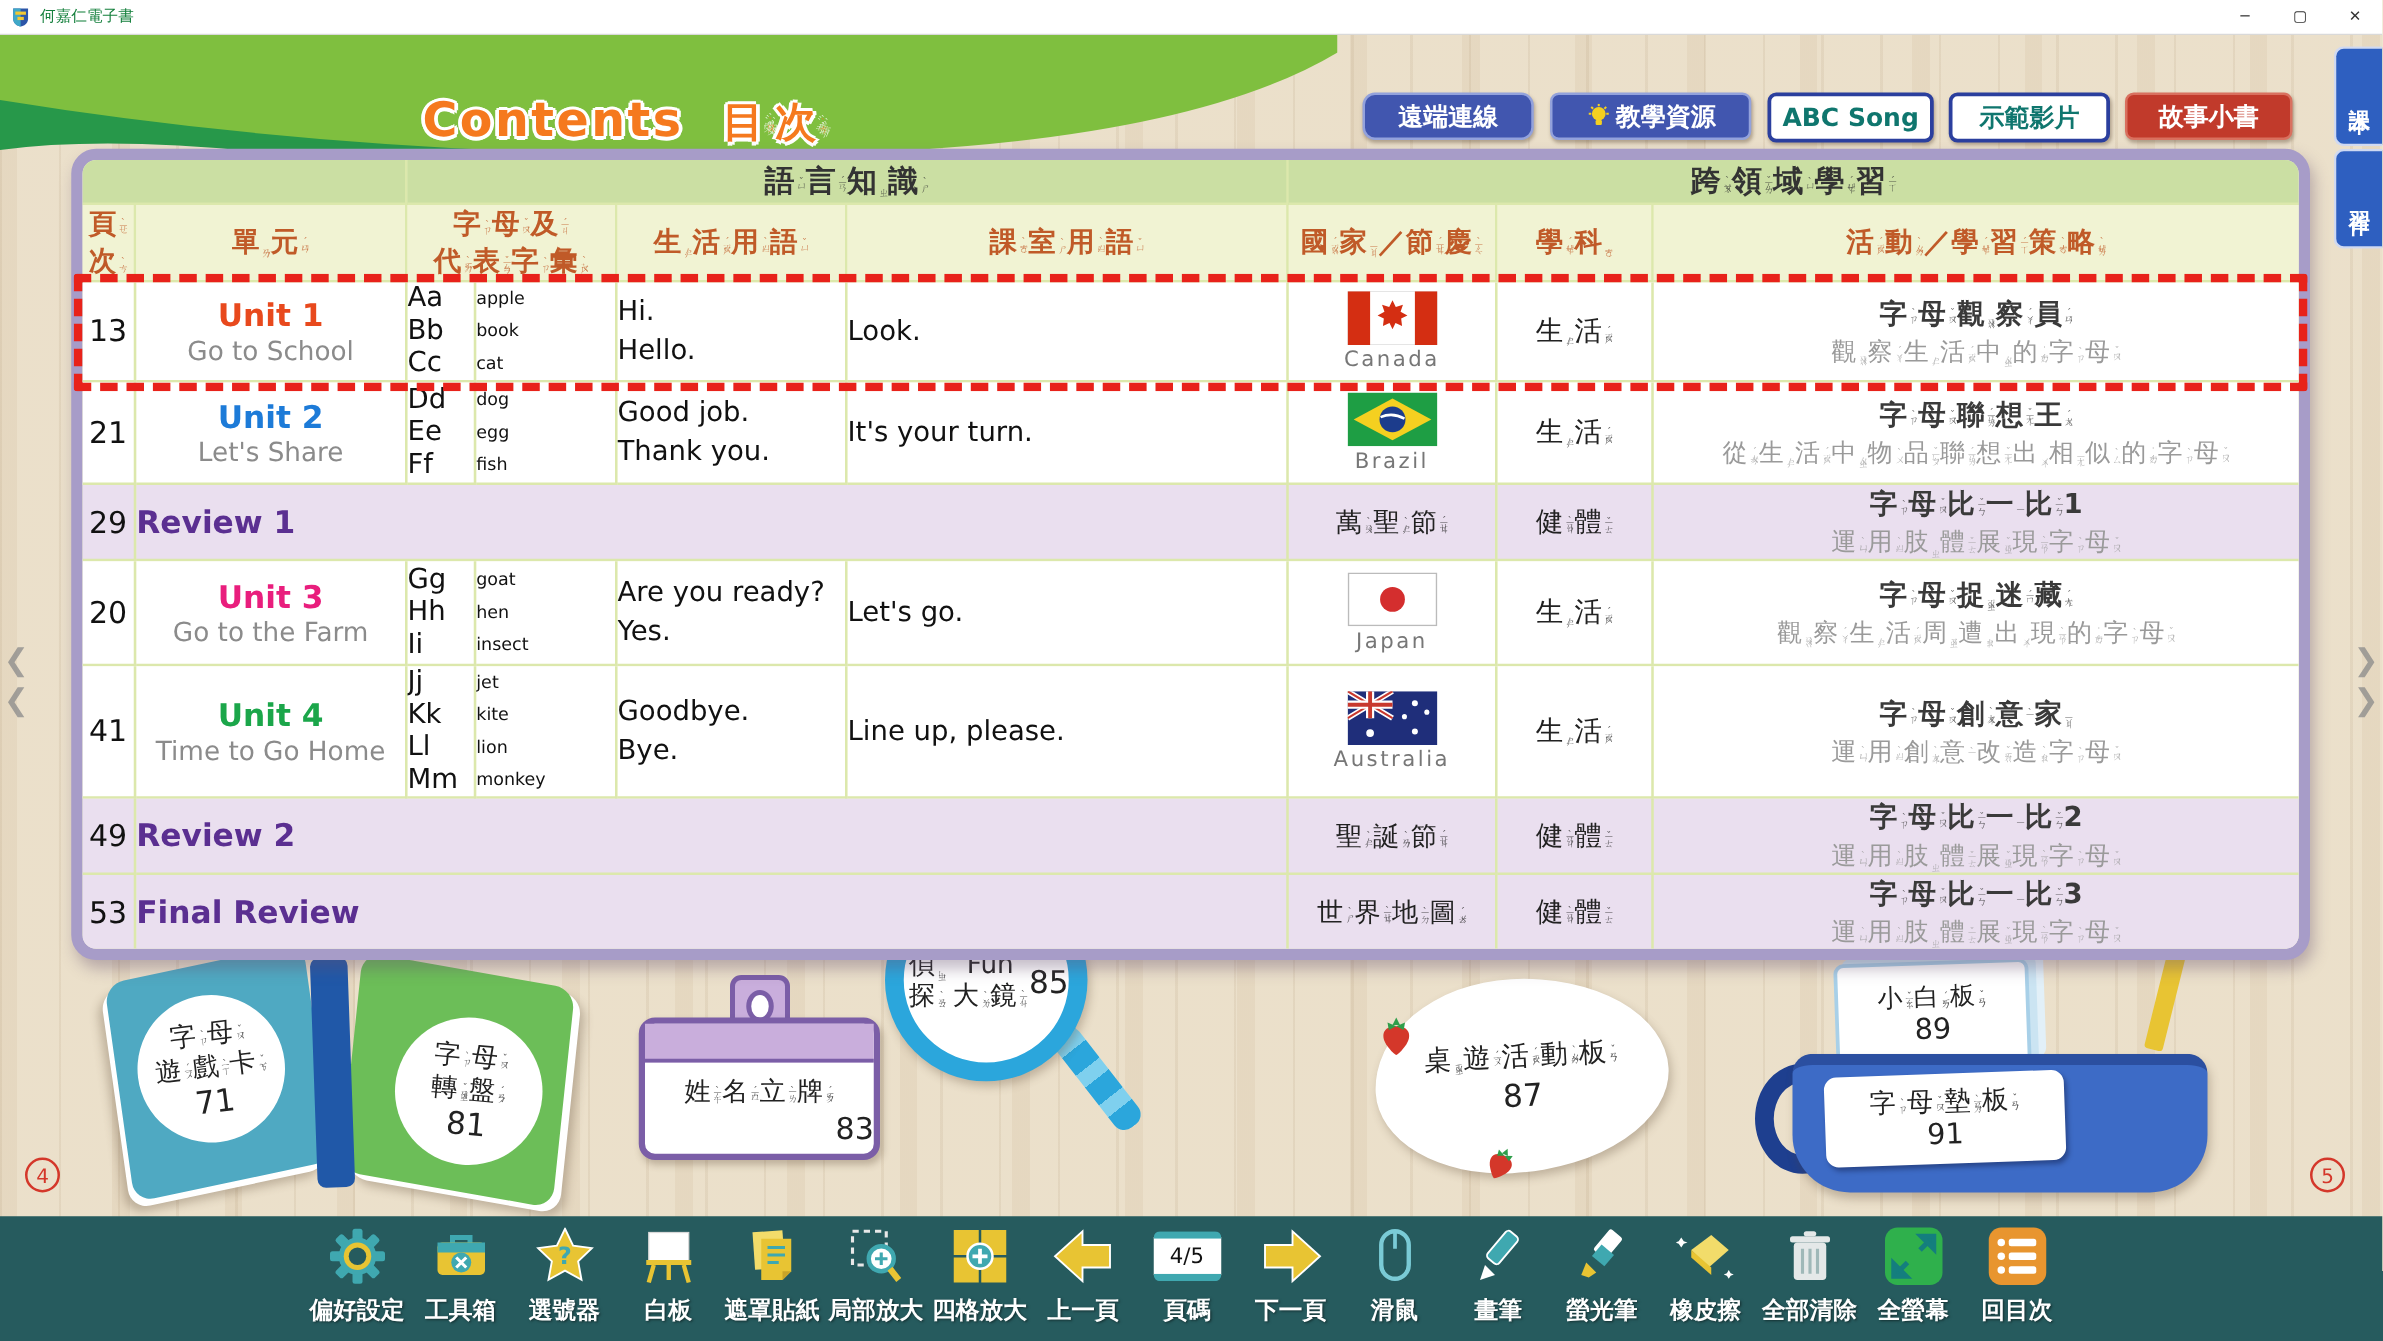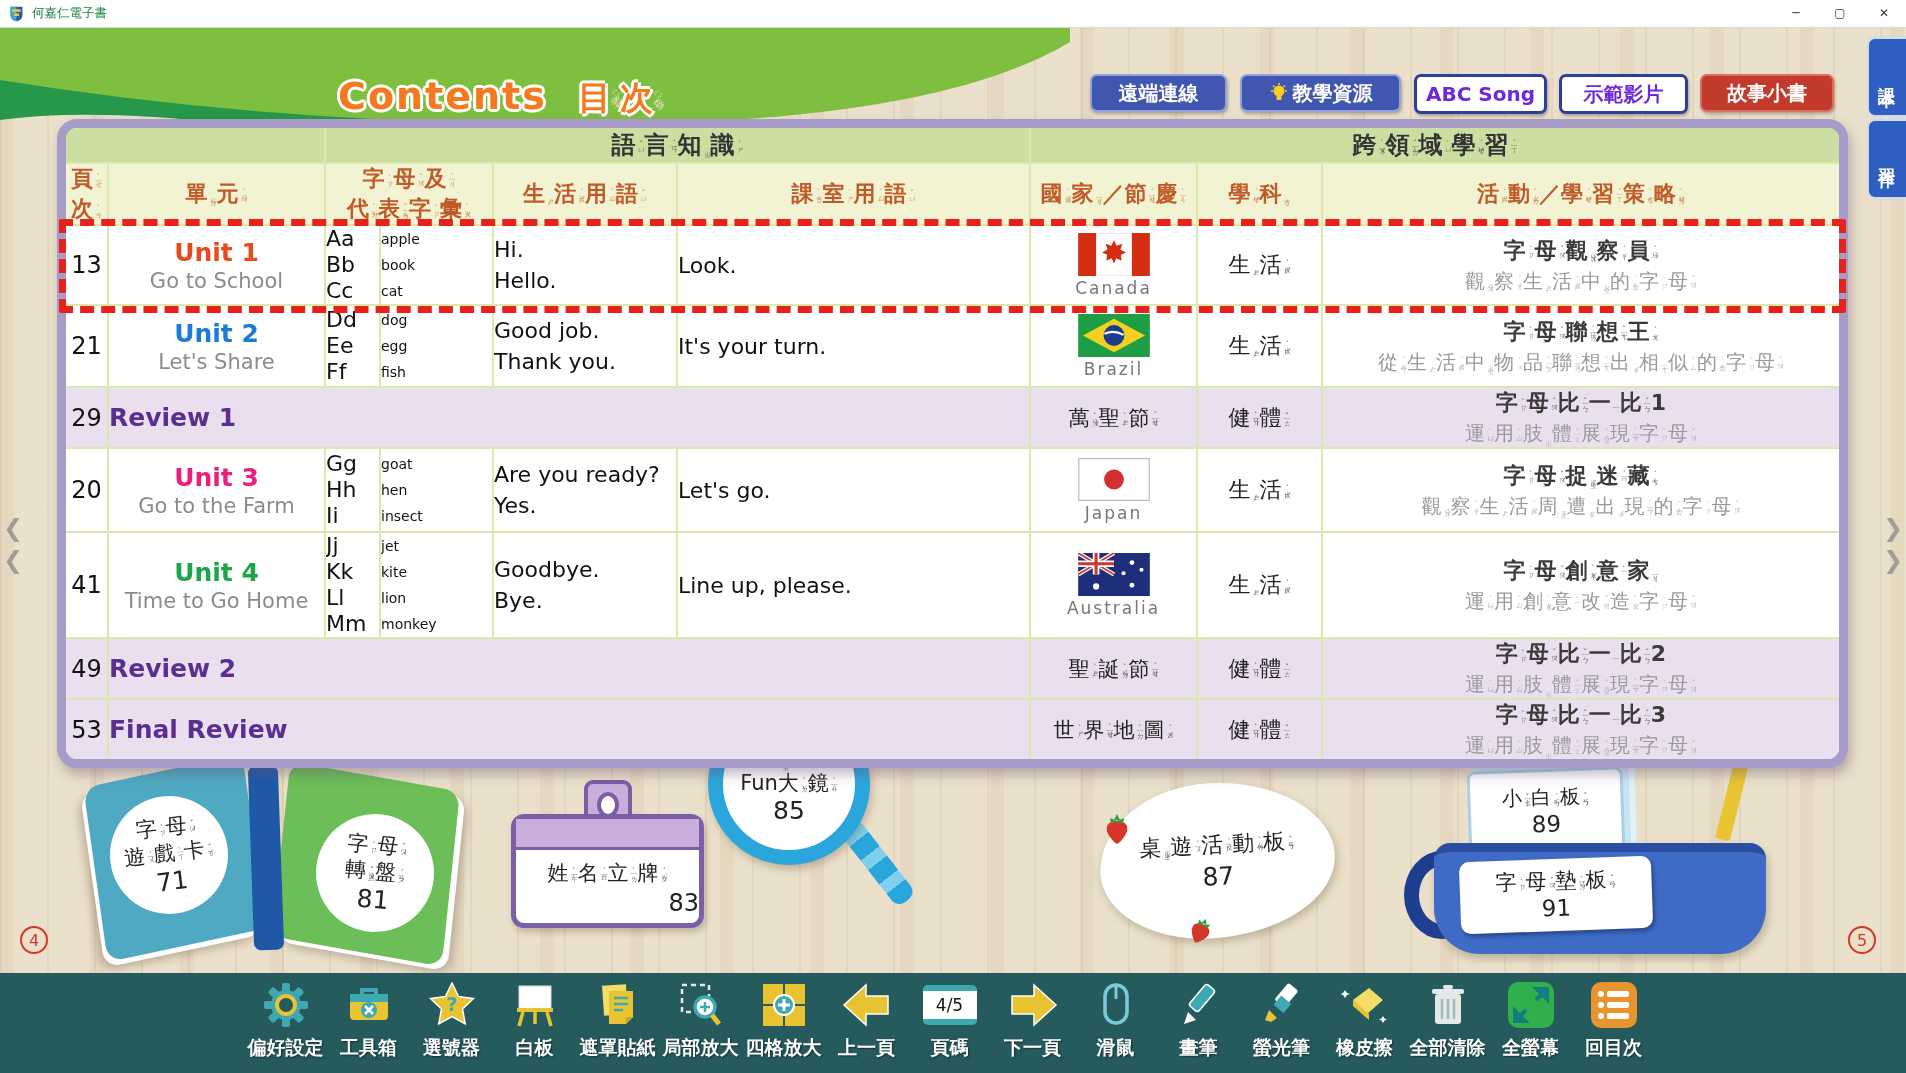--- a/index.html
+++ b/index.html
@@ -27,21 +27,21 @@
   .contents-en{position:absolute;left:338px;top:46px;z-index:2;
     font-size:38px;font-weight:bold;color:#F5791E;letter-spacing:2px;
     text-shadow:-3px 0 #fff,3px 0 #fff,0 -3px #fff,0 3px #fff,-2px -2px #fff,2px 2px #fff,-2px 2px #fff,2px -2px #fff;}
   .contents-zh{position:absolute;left:578px;top:48px;z-index:2;
     font-size:33px;font-weight:bold;color:#F5791E;
     text-shadow:-3px 0 #fff,3px 0 #fff,0 -3px #fff,0 3px #fff,-2px -2px #fff,2px 2px #fff;}
   
   .topbtn{position:absolute;top:46px;height:34px;z-index:5;display:flex;align-items:center;justify-content:center;
     border-radius:7px;font-size:20px;font-weight:bold;box-shadow:1px 2px 3px rgba(90,70,50,.4);cursor:pointer;}
   .btn-blue{background:#4156AF;color:#fff;border:2px solid #93A2DC;}
-  .btn-white{background:#fff;color:#6d28d9;border:3px solid #2B3F9E;}
+  .btn-white{background:#fff;color:#0f766e;border:3px solid #2B3F9E;}
   .btn-red{background:#C13A2B;color:#fff;border:2px solid #D9705F;}
   .bulb{width:20px;height:20px;margin-right:4px;}
   
   .sidetab{position:absolute;right:0;width:37px;height:76px;background:#2E5FC0;z-index:6;
     border:2px solid #cfd9f2;border-right:none;border-radius:8px 0 0 8px;
     color:#fff;font-size:17px;font-weight:bold;display:flex;align-items:center;justify-content:center;
     writing-mode:vertical-rl;text-orientation:upright;letter-spacing:4px;cursor:pointer;}
   
   .rb{display:inline-flex;align-items:center;}
   .rb .ch{display:inline-block;}
@@ -96,21 +96,21 @@
     border:5px solid #7B5EA7;border-radius:13px;box-shadow:2px 4px 6px rgba(90,70,50,.3);}
   .ns-band{position:absolute;left:0;top:0;width:100%;height:28px;background:#C9AEDC;border-bottom:3px solid #7B5EA7;}
   .ns-tab{position:absolute;left:73px;top:0;width:40px;height:48px;background:#C9AEDC;
     border:4px solid #7B5EA7;border-radius:9px;}
   .ns-hole{position:absolute;left:9px;top:8px;width:14px;height:18px;background:#fff;
     border:4px solid #7B5EA7;border-radius:50%;}
   .ns-text{position:absolute;left:0;top:40px;width:100%;text-align:center;font-size:21px;color:#222;}
   .ns-num{position:absolute;left:0;top:70px;width:100%;text-align:right;font-size:24px;color:#222;}
   
   .mag-circle{position:absolute;left:8px;top:12px;width:132px;height:132px;background:#fff;
-    border:15px solid #2BA6DC;border-radius:50%;display:flex;flex-direction:column;align-items:center;
+    border:15px solid #2BA6DC;border-radius:50%;display:flex;flex-direction:row;align-items:center;
     justify-content:center;text-align:center;box-shadow:2px 4px 8px rgba(90,70,50,.3);}
   .mag-circle .l{font-size:21px;line-height:25px;color:#222;}
   .mag-handle{position:absolute;left:136px;top:134px;width:24px;height:96px;
     background:repeating-linear-gradient(0deg,#2BA6DC 0 18px,#7FD0EE 18px 30px);
     border-radius:10px;transform:rotate(-38deg);transform-origin:top center;}
   
   .gb-blob{position:absolute;left:0;top:0;width:235px;height:155px;background:#fff;
     border-radius:48% 52% 55% 45%/55% 50% 50% 45%;transform:rotate(-3deg);
     box-shadow:2px 4px 8px rgba(90,70,50,.3);display:flex;flex-direction:column;align-items:center;justify-content:center;}
   .gb-blob .l{font-size:22px;color:#222;}
@@ -176,21 +176,21 @@
   </svg>
   <div class="contents-en">Contents</div>
   <div class="contents-zh"><span class="rb">
         <span class="ch">目</span>
         <span class="zy">ㄇㄨˋ</span>
       </span><span class="rb">
         <span class="ch">次</span>
         <span class="zy">ㄘˋ</span>
       </span></div>
 
-  <div class="topbtn btn-blue" style="left:1090px;width:133px;">
+  <div class="topbtn btn-blue" style="left:1090px;width:133px;border-radius:10px;">
     <span>遠端連線</span>
   </div>
   <div class="topbtn btn-blue" style="left:1240px;width:157px;">
     <svg class="bulb" viewBox="0 0 20 20">
       <circle cx="10" cy="8" r="5.5" fill="#F5D020"></circle>
       <rect x="7.5" y="13" width="5" height="4" rx="1" fill="#F5D020"></rect>
       <g stroke="#F5D020" stroke-width="1.6">
           <line x1="10" y1="0" x2="10" y2="2"></line>
           <line x1="2" y1="8" x2="4" y2="8"></line>
           <line x1="16" y1="8" x2="18" y2="8"></line>

